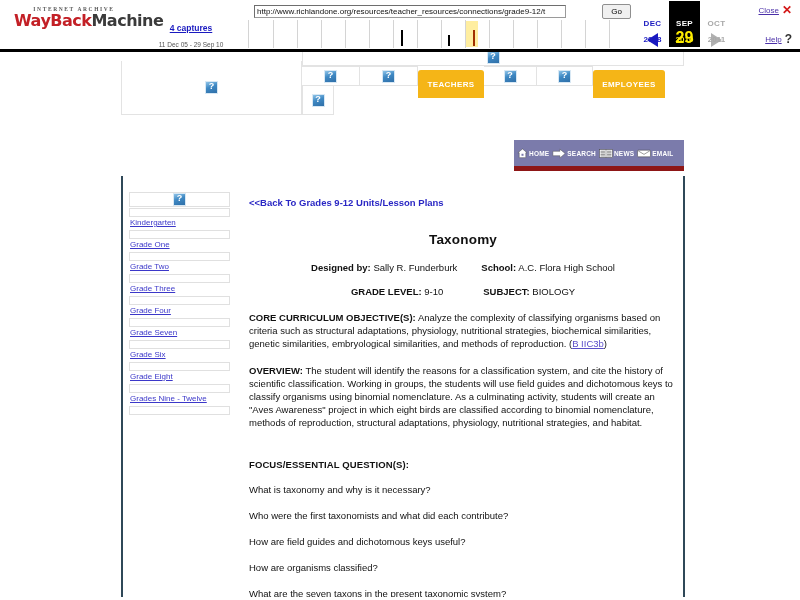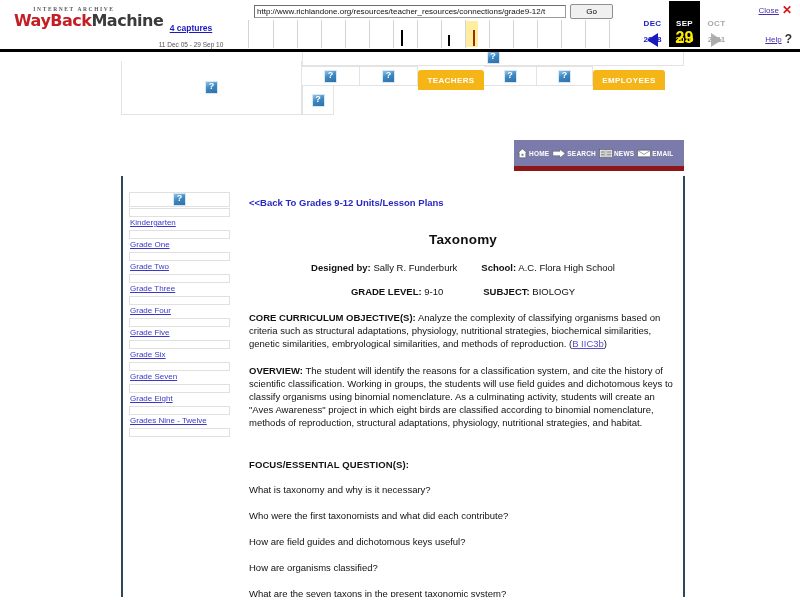--- a/index.html
+++ b/index.html
@@ -86,29 +86,30 @@
     font-family: "Liberation Sans", sans-serif;
     padding: 0 2px;
     border: 1px solid #9a9a9a;
     border-top-color: #6e6e6e;
     border-left-color: #6e6e6e;
     background: #fff;
     color: #111;
     outline: none;
   }
   .wb-go {
-    width: 43px; height: 15px;
+    width: 29px; height: 15px;
     font-size: 8px;
     font-family: "Liberation Sans", sans-serif;
     background: #f0f0f0;
     border: 1px solid #8f8f8f;
     border-radius: 2px;
     cursor: pointer;
     padding: 0;
     line-height: 12px;
+    margin-left: 32px;
   }
 
   
   .wb-timeline {
     position: absolute;
     left: 248px; top: 20px;
     width: 385px; height: 28px;
     border-left: 1px solid #d4d4d4;
   }
   .wb-tl-tick {
@@ -263,21 +264,21 @@
     background: #ffffff;
   }
   .tab-orange {
     background: #f5b517;
     border: none;
     color: #ffffff;
     font-size: 8px;
     font-weight: bold;
     letter-spacing: 0.4px;
     display: flex; align-items: center; justify-content: center;
-    height: 20px;
+    height: 28px;
     margin-top: 4px;
     border-radius: 3px 3px 0 0;
     cursor: pointer;
   }
   .hdr-subcell {
     position: absolute;
     left: 302px; top: 34px;
     width: 32px; height: 29px;
     border: 1px solid #e3e3e3;
     border-top: none;
@@ -578,29 +579,25 @@
     <div class="sb-item">
       <div class="sb-box"></div>
       <span class="sb-link">Grade Three</span>
     </div>
     <div class="sb-item">
       <div class="sb-box"></div>
       <span class="sb-link">Grade Four</span>
     </div>
     <div class="sb-item">
       <div class="sb-box"></div>
-      <span class="sb-link">Grade Five</span>
+      <span class="sb-link">Grade Seven</span>
     </div>
     <div class="sb-item">
       <div class="sb-box"></div>
       <span class="sb-link">Grade Six</span>
-    </div>
-    <div class="sb-item">
-      <div class="sb-box"></div>
-      <span class="sb-link">Grade Seven</span>
     </div>
     <div class="sb-item">
       <div class="sb-box"></div>
       <span class="sb-link">Grade Eight</span>
     </div>
     <div class="sb-item">
       <div class="sb-box"></div>
       <span class="sb-link">Grades Nine - Twelve</span>
     </div>
     <div class="sb-box"></div>

